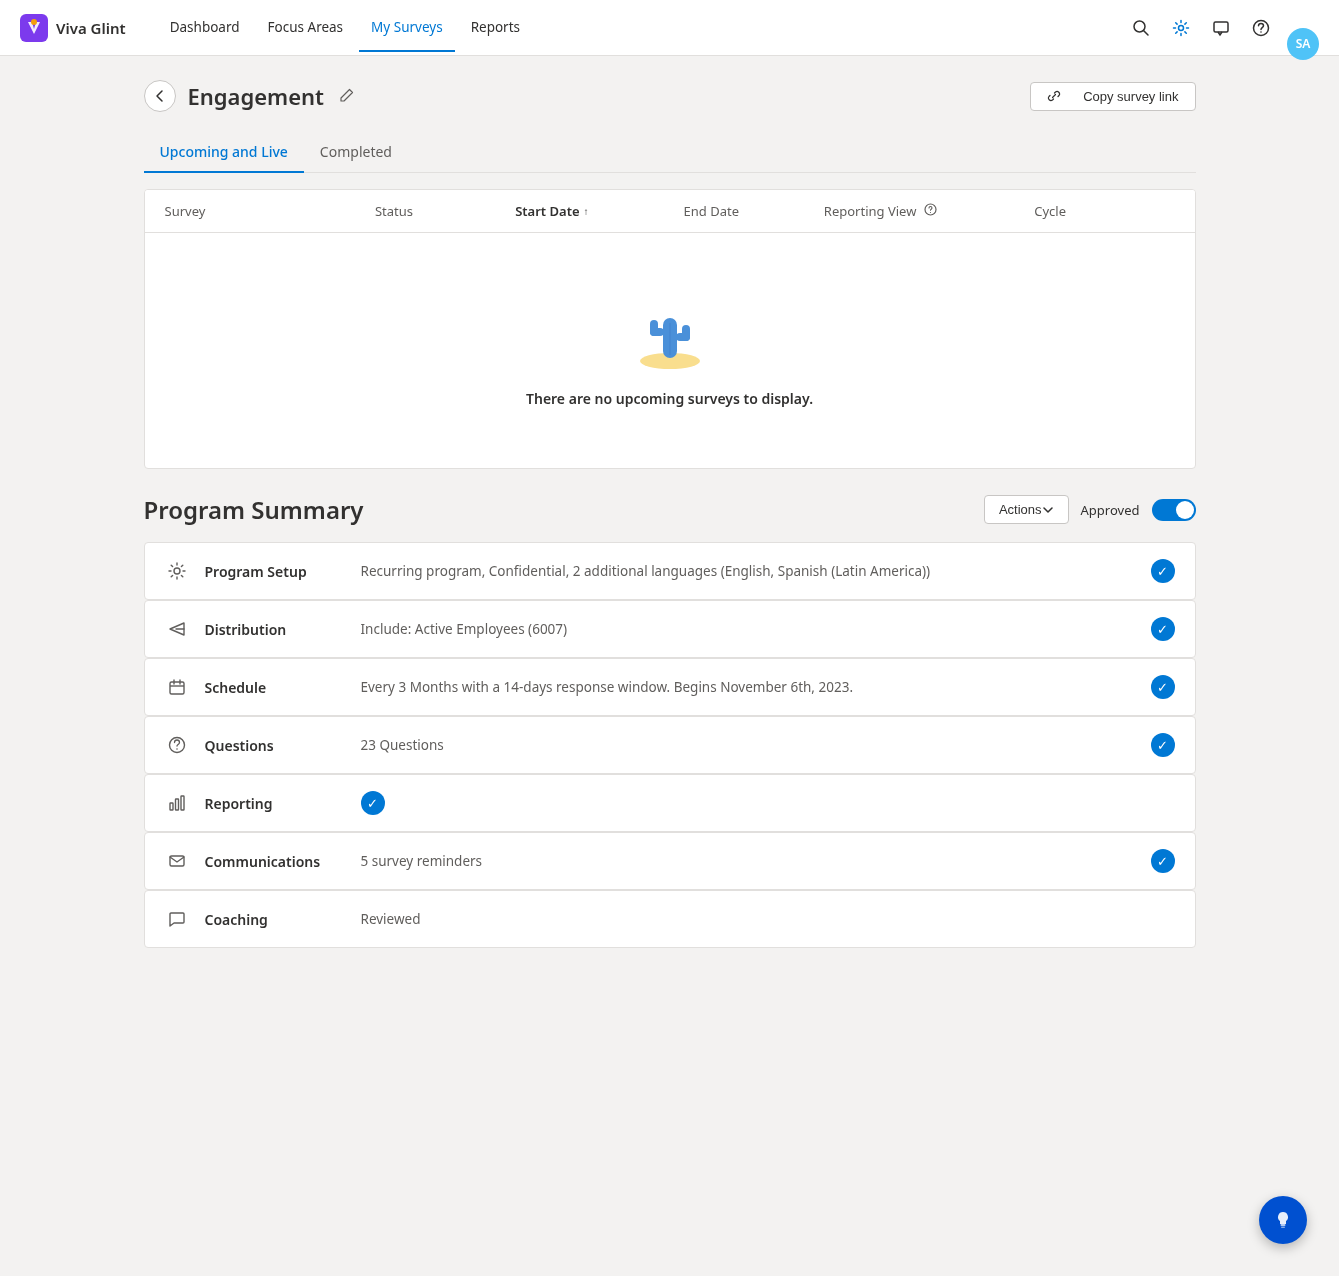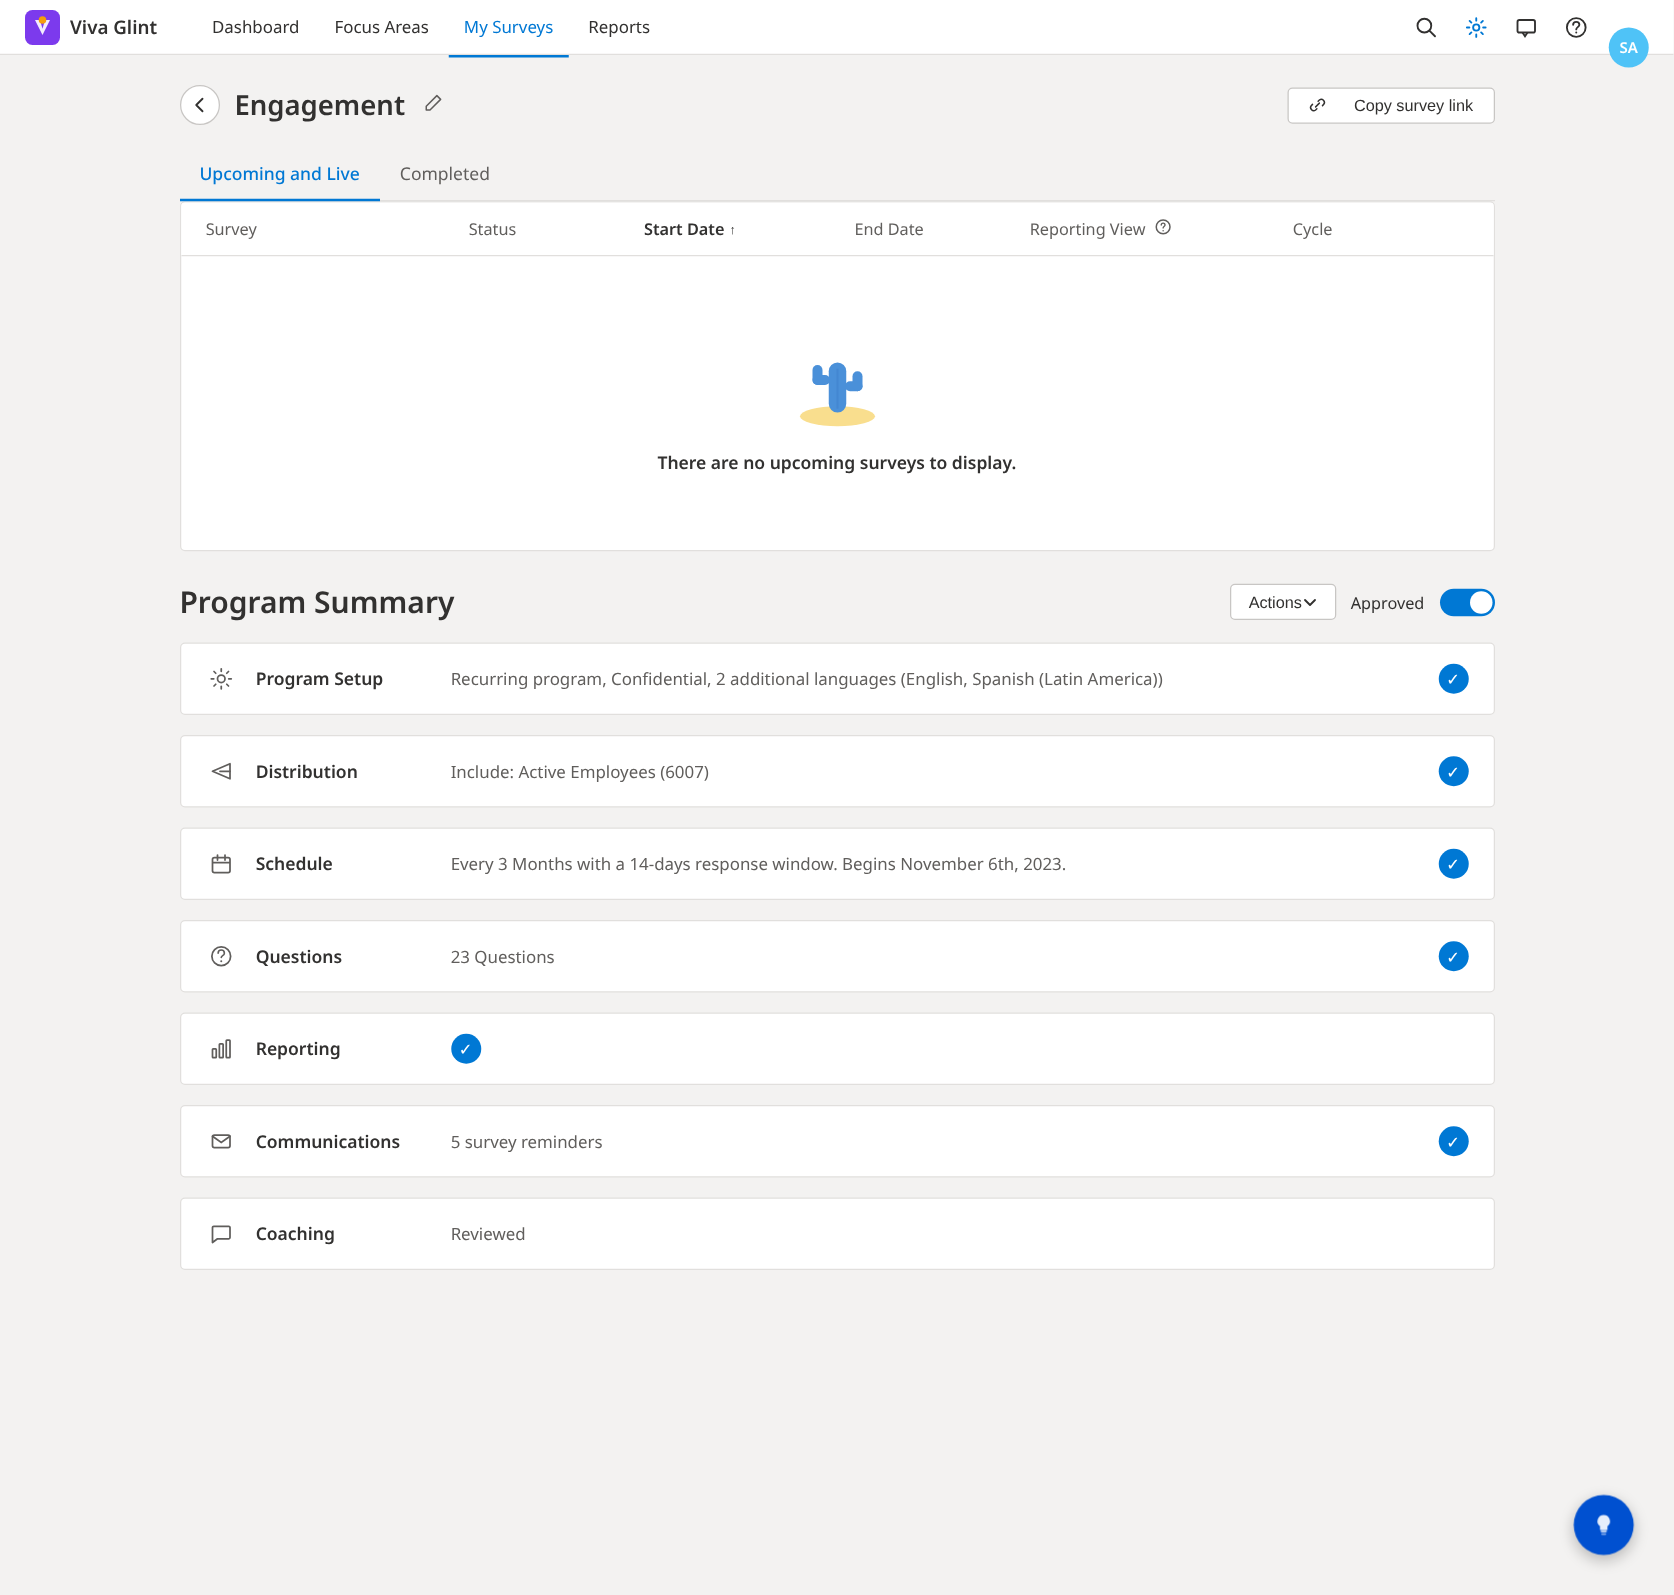--- a/index.html
+++ b/index.html
@@ -10,21 +10,21 @@
       font-size: 14px;
     }
 
     
     .nav {
       background: #fff;
       border-bottom: 1px solid #e1dfdd;
       display: flex;
       align-items: center;
       padding: 0 20px;
-      height: 44px;
+      height: 56px;
       position: sticky;
       top: 0;
       z-index: 100;
     }
     .nav-logo {
       display: flex;
       align-items: center;
       gap: 8px;
       font-weight: 600;
       font-size: 15px;
@@ -144,21 +144,21 @@
       font-size: 13px;
       color: #323130;
       white-space: nowrap;
     }
 
     
     .tabs {
       display: flex;
       border-bottom: 1px solid #e1dfdd;
       background: #f3f2f1;
-      margin-bottom: 0;
+      margin-bottom: 16px;
     }
     .tab {
       padding: 10px 16px;
       cursor: pointer;
       font-size: 14px;
       color: #605e5c;
       border-bottom: 2px solid transparent;
       margin-bottom: -1px;
     }
     .tab.active {
@@ -274,21 +274,21 @@
       flex-direction: column;
       gap: 0;
     }
     .summary-item {
       background: #fff;
       border: 1px solid #e1dfdd;
       border-radius: 4px;
       display: flex;
       align-items: center;
       padding: 16px 20px;
-      margin-bottom: 16px;
+      margin-bottom: 0;
       gap: 16px;
     }
     .summary-item-icon {
       width: 24px;
       height: 24px;
       display: flex;
       align-items: center;
       justify-content: center;
       color: #605e5c;
       font-size: 16px;

